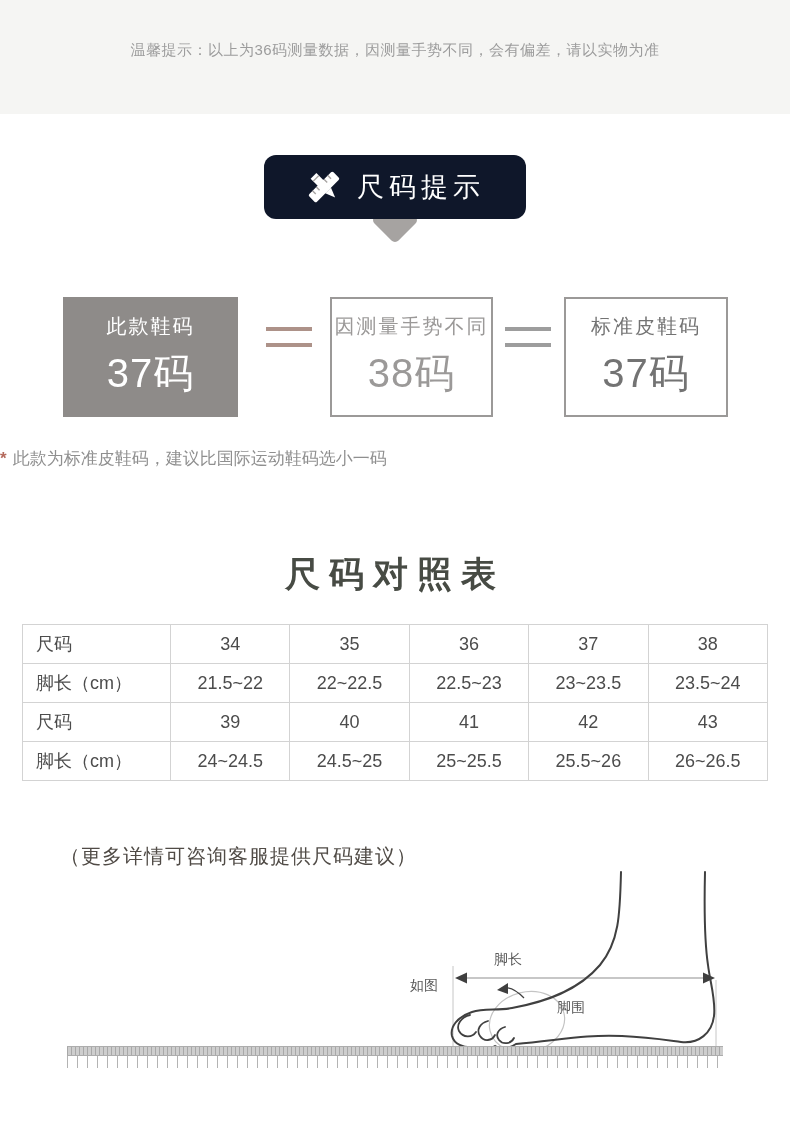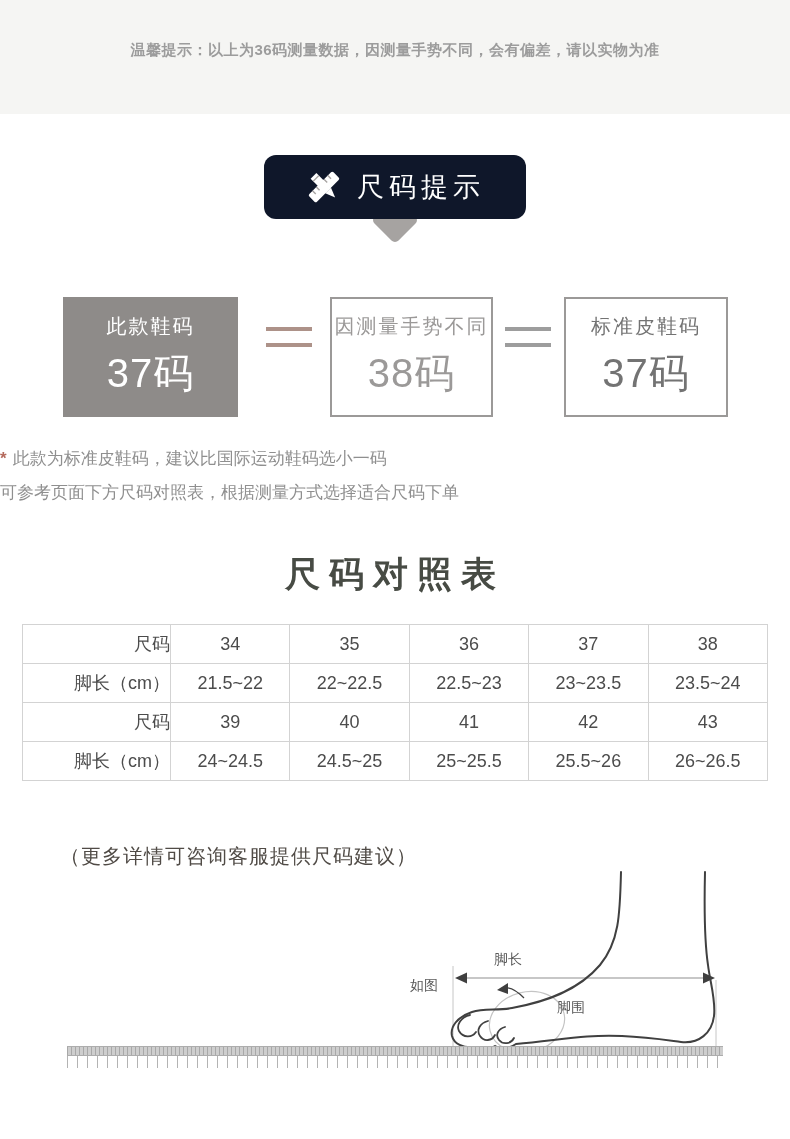--- a/index.html
+++ b/index.html
@@ -20,21 +20,21 @@
     left: 0; top: 0;
     width: 790px; height: 114px;
     background: #f5f5f3;
     display: flex;
     align-items: center;
     justify-content: center;
     padding-bottom: 14px;
   }
   .notice-bar span {
     font-size: 15px;
-    font-weight: bold;
+    font-weight: normal;
     color: #9c9c9c;
     letter-spacing: 0.5px;
   }
 
   
   .badge {
     position: absolute;
     left: 50%; top: 155px;
     transform: translateX(-50%);
     width: 262px; height: 64px;
@@ -134,22 +134,22 @@
   }
   table.size-table td {
     border: 1px solid #d3d3d3;
     height: 39px;
     text-align: center;
     font-size: 18px;
     color: #4c4c4c;
   }
   table.size-table td.label {
     width: 148px;
-    text-align: right;
-    padding-left: 20px;
+    text-align: left;
+    padding-left: 13px;
   }
 
   
   .footer-note {
     position: absolute;
     left: 60px; top: 843px;
     font-size: 20px;
     color: #504b46;
     letter-spacing: 1px;
   }
@@ -228,21 +228,20 @@
 
   <div class="size-box box-std">
     <div class="box-label">标准皮鞋码</div>
     <div class="box-value">37码</div>
   </div>
 
   <div class="note">
     <div>
       <span class="asterisk">*</span><span>此款为标准皮鞋码，建议比国际运动鞋码选小一码</span>
     </div>
-    <div>可参考页面下方尺码对照表，根据测量方式选择适合尺码下单</div>
   </div>
 
   <div class="table-title">尺码对照表</div>
 
   <table class="size-table">
     <tbody>
         <tr>
           <td class="label">尺码</td>
           <td>34</td>
           <td>35</td>

